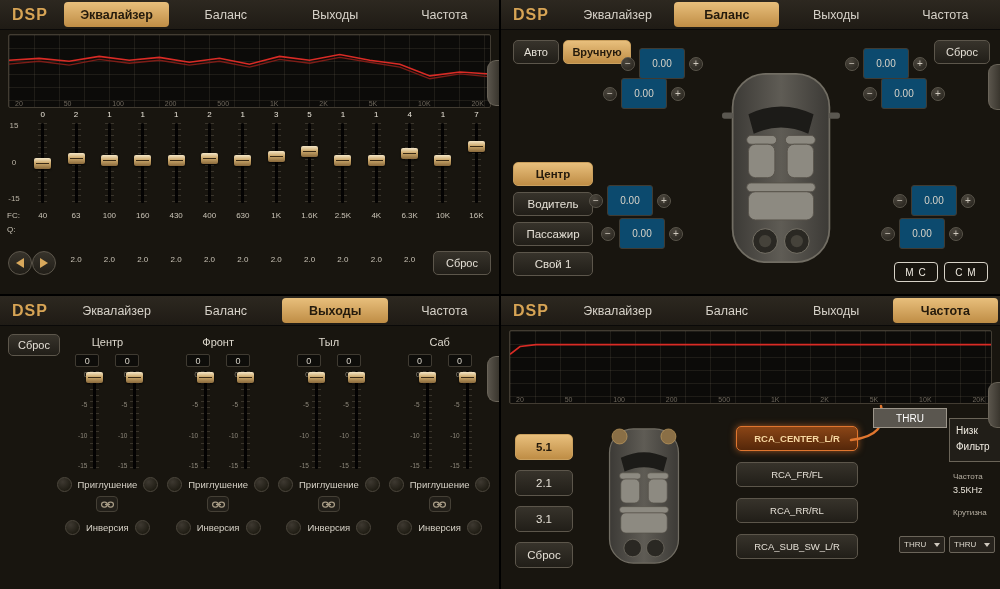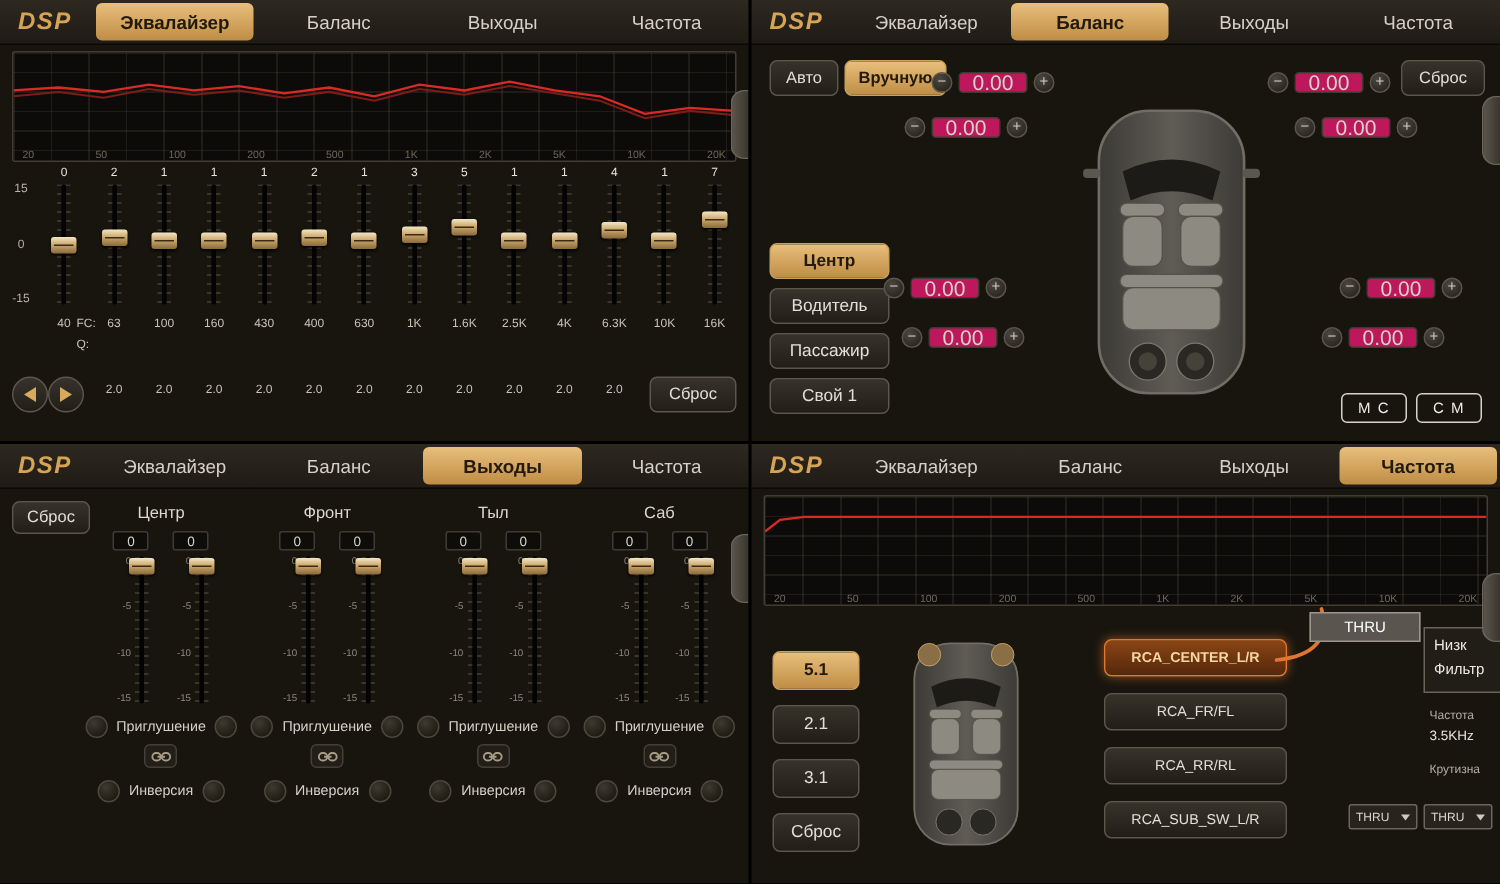--- a/index.html
+++ b/index.html
@@ -6,21 +6,21 @@
   html,body { width:1000px; height:589px; background:#000; overflow:hidden;
               font-family:"Liberation Sans", sans-serif; }
   .grid { width:1000px; height:589px; display:grid;
           grid-template-columns:499px 499px; grid-template-rows:294px 293px;
           gap:2px; background:#000; }
   .panel { position:relative; background:#18150f; overflow:hidden; }
 
   
   .hdr { height:30px; display:flex; align-items:stretch;
          background:linear-gradient(180deg,#2d2820,#1f1b15); border-bottom:1px solid #0a0908;}
-  .logo { color:#d7a455; font-weight:bold; font-style:italic; font-size:16px;
+  .logo { color:#d7a455; font-weight:bold; font-size:16px;
           letter-spacing:1px; display:flex; align-items:center; padding:0 14px 0 12px; }
   .tabs { flex:1; display:flex; }
   .tab { flex:1; display:flex; align-items:center; justify-content:center;
          color:#d6d1c8; font-size:12.5px; margin:2px; border-radius:4px; cursor:pointer; }
   .tab.active { background:linear-gradient(180deg,#e8bf7c,#bf8d45); color:#241a0c; font-weight:bold; }
 
   .edge-tab { position:absolute; right:0; width:12px; height:46px;
               background:linear-gradient(90deg,#5a554c,#3a362e);
               border:1px solid #6a6459; border-right:none; border-radius:9px 0 0 9px; }
 
@@ -53,21 +53,21 @@
                    background:#050404; border-radius:2px; box-shadow:inset 0 0 2px #000; }
   .thumb { position:absolute; left:-4px; width:17px; height:11px; border-radius:2px;
            background:linear-gradient(180deg,#f4e6c7,#cda96c 45%,#8a6a3c);
            box-shadow:0 1px 2px rgba(0,0,0,.8); }
   .thumb::after { content:''; position:absolute; left:2px; right:2px; top:5px; height:1px; background:#3a2b16; }
   .eq-scale { position:absolute; left:5px; top:121px; height:82px; width:18px;
               display:flex; flex-direction:column; justify-content:space-between;
               align-items:center; font-size:8px; color:#b9b2a4; }
   #eq-fc { top:211px; font-size:8px; color:#c9c3b6; }
   #eq-q  { top:225px; font-size:8px; color:#c9c3b6;margin-top:30px; }
-  .fcq-label { position:absolute; left:7px; font-size:8px; color:#c9c3b6;margin-left:44px; }
+  .fcq-label { position:absolute; left:7px; font-size:8px; color:#c9c3b6; }
   .eq-bottom { position:absolute; left:8px; right:8px; top:249px; height:28px;
                display:flex; align-items:center; }
   .arrow-btn { width:24px; height:24px; border-radius:50%; }
   .arrow-btn::before { content:''; width:0; height:0; border:5px solid transparent; }
   .arrow-left::before  { border-right:8px solid #d8a85c; margin-left:-5px; }
   .arrow-right::before { border-left:8px solid #d8a85c; margin-right:-5px; }
   .preset-box { width:118px; height:24px; margin:0 7px; background:#14110d;
                 border:1px solid #555047; border-radius:5px; color:#d9d4c9;
                 font-size:12px; display:flex; align-items:center; justify-content:center; }
   .u-btn { width:34px; height:24px; margin-left:7px; }
@@ -77,22 +77,22 @@
   .bal-topbtn { position:absolute; top:40px; height:24px; }
   #btn-auto { left:12px; width:46px; }
   #btn-manual { left:62px; width:68px; }
   #bal-reset { right:10px; width:56px; position:absolute; top:40px; height:24px; }
   .pos-btn { position:absolute; left:12px; width:80px; height:24px; font-size:11.5px; }
   .stepper { position:absolute; display:flex; align-items:center; gap:4px; }
   .step-btn { width:14px; height:14px; border-radius:50%;
               background:radial-gradient(circle at 35% 30%, #4c473e, #211e18);
               border:1px solid #5a554b; color:#cfc9be; font-size:10px; line-height:11px;
               text-align:center; cursor:pointer; }
-  .step-val { width:46px; height:14px; background:#be185d; border:1px solid #403b32;
-              border-radius:3px; color:#d8d3c8; font-size:14px;
+  .step-val { width:46px; height:31px; background:#0c4a6e; border:1px solid #403b32;
+              border-radius:3px; color:#d8d3c8; font-size:10px;
               display:flex; align-items:center; justify-content:center; }
   .sg0{left:120px;top:48px} .sg1{left:344px;top:48px}
   .sg2{left:102px;top:78px} .sg3{left:362px;top:78px}
   .sg4{left:88px;top:185px}  .sg5{left:392px;top:185px}
   .sg6{left:100px;top:218px} .sg7{left:380px;top:218px}
   .car { position:absolute; }
   .mini-btn { position:absolute; bottom:12px; width:44px; height:20px;
               background:transparent; border:1px solid #d8d3c8; border-radius:4px;
               color:#efeae0; font-size:10px; letter-spacing:1px;
               display:flex; align-items:center; justify-content:center; }

